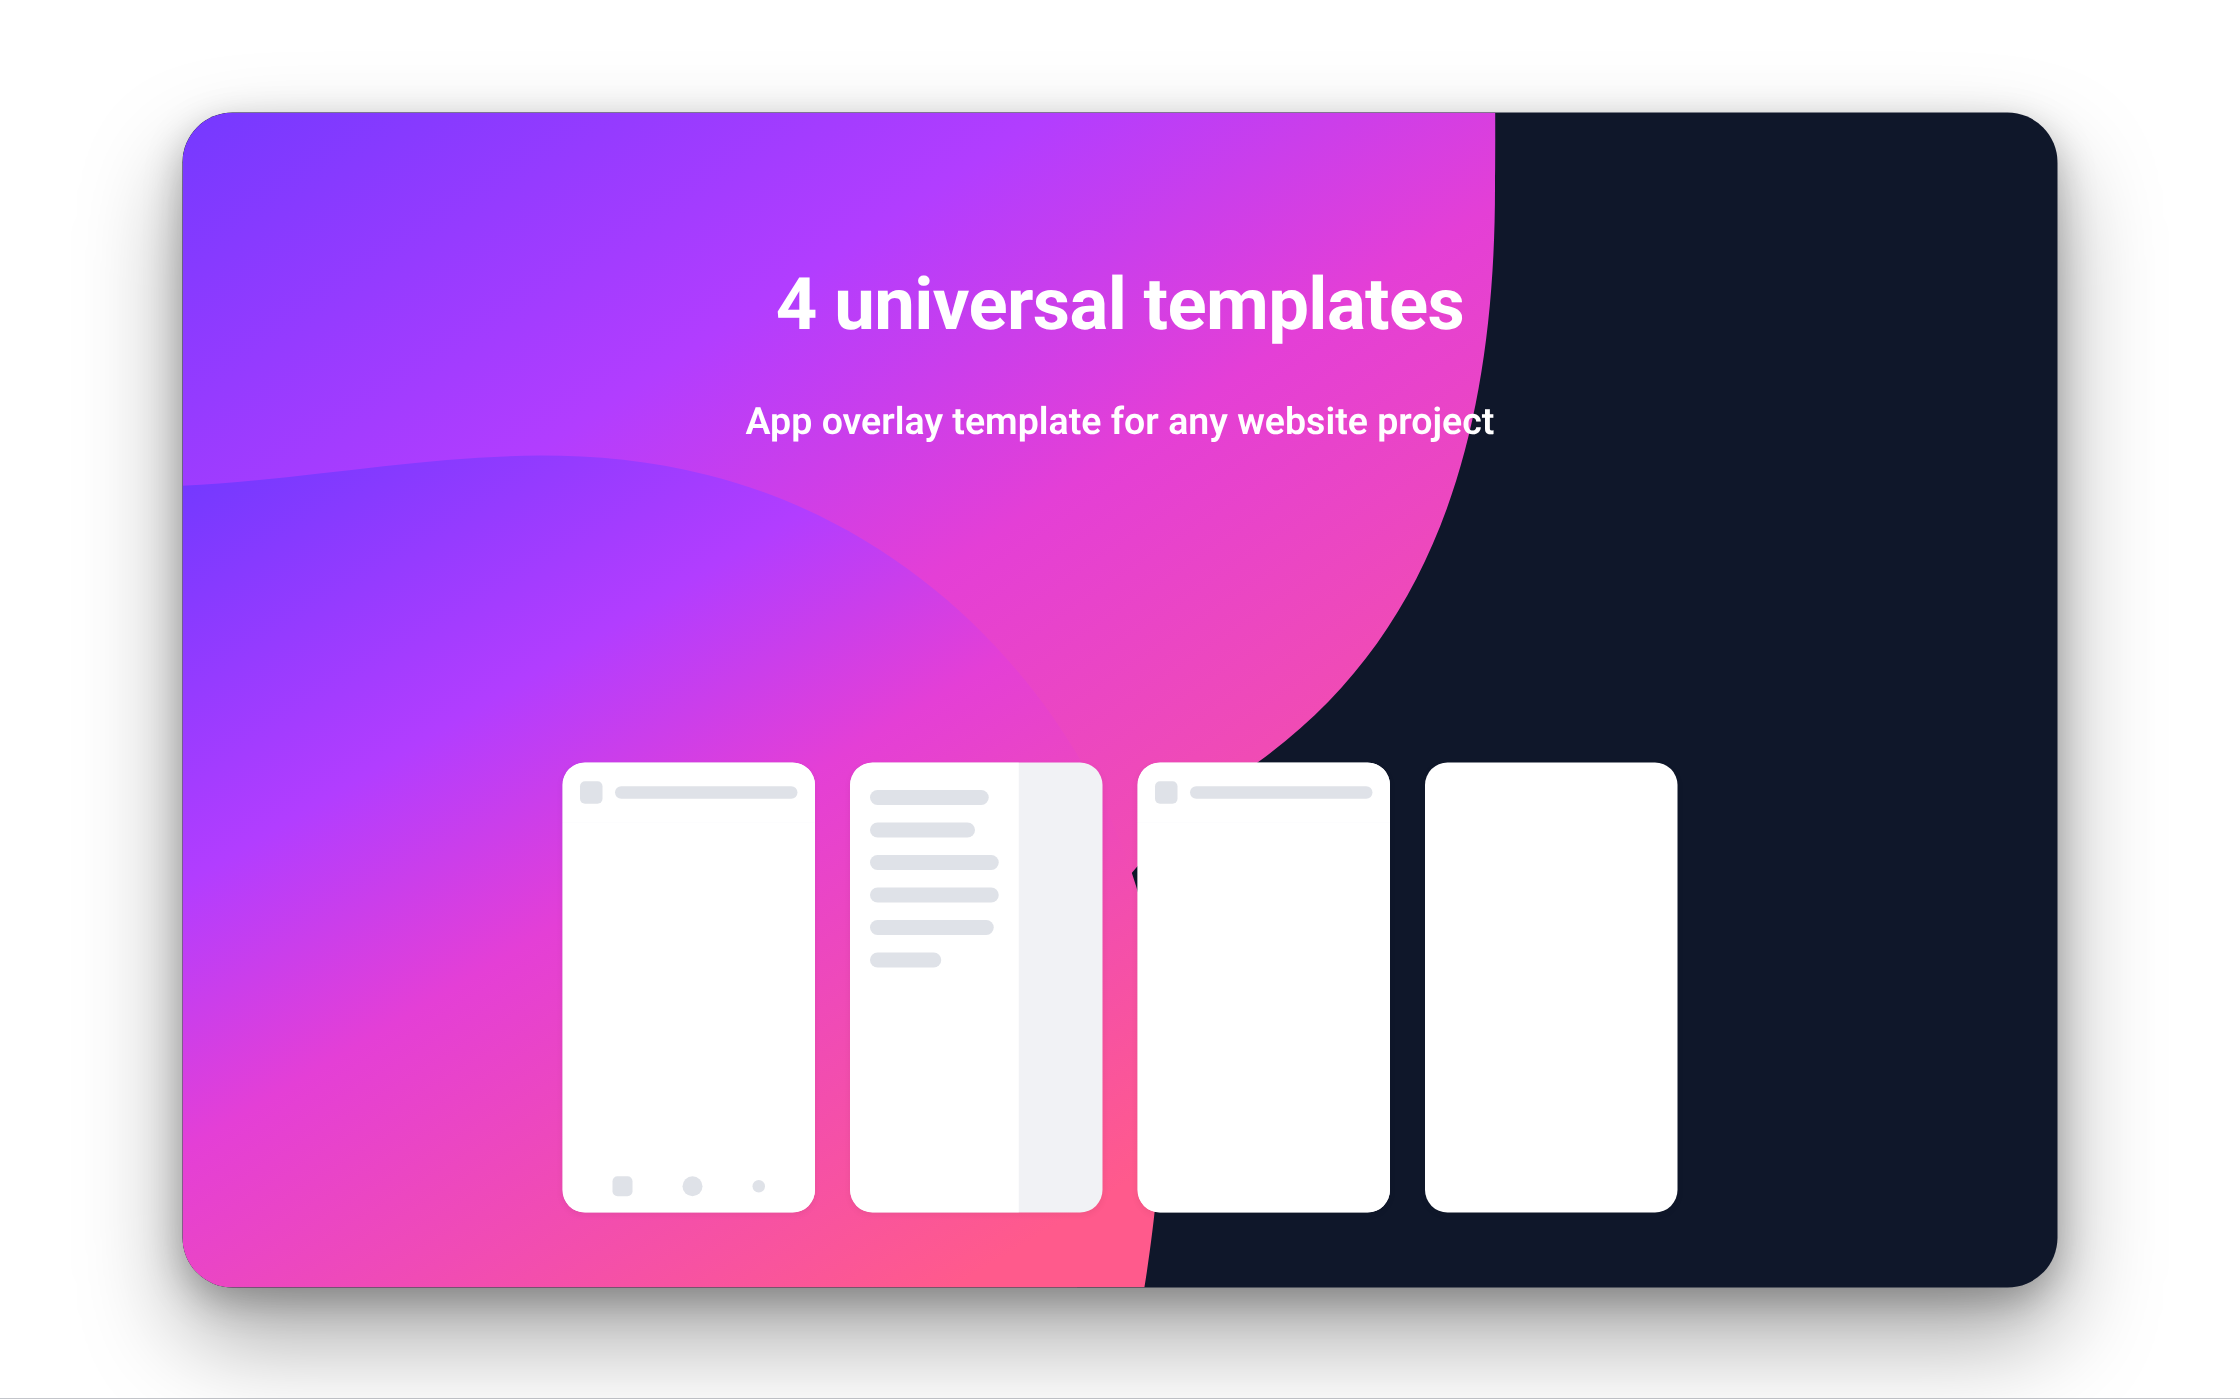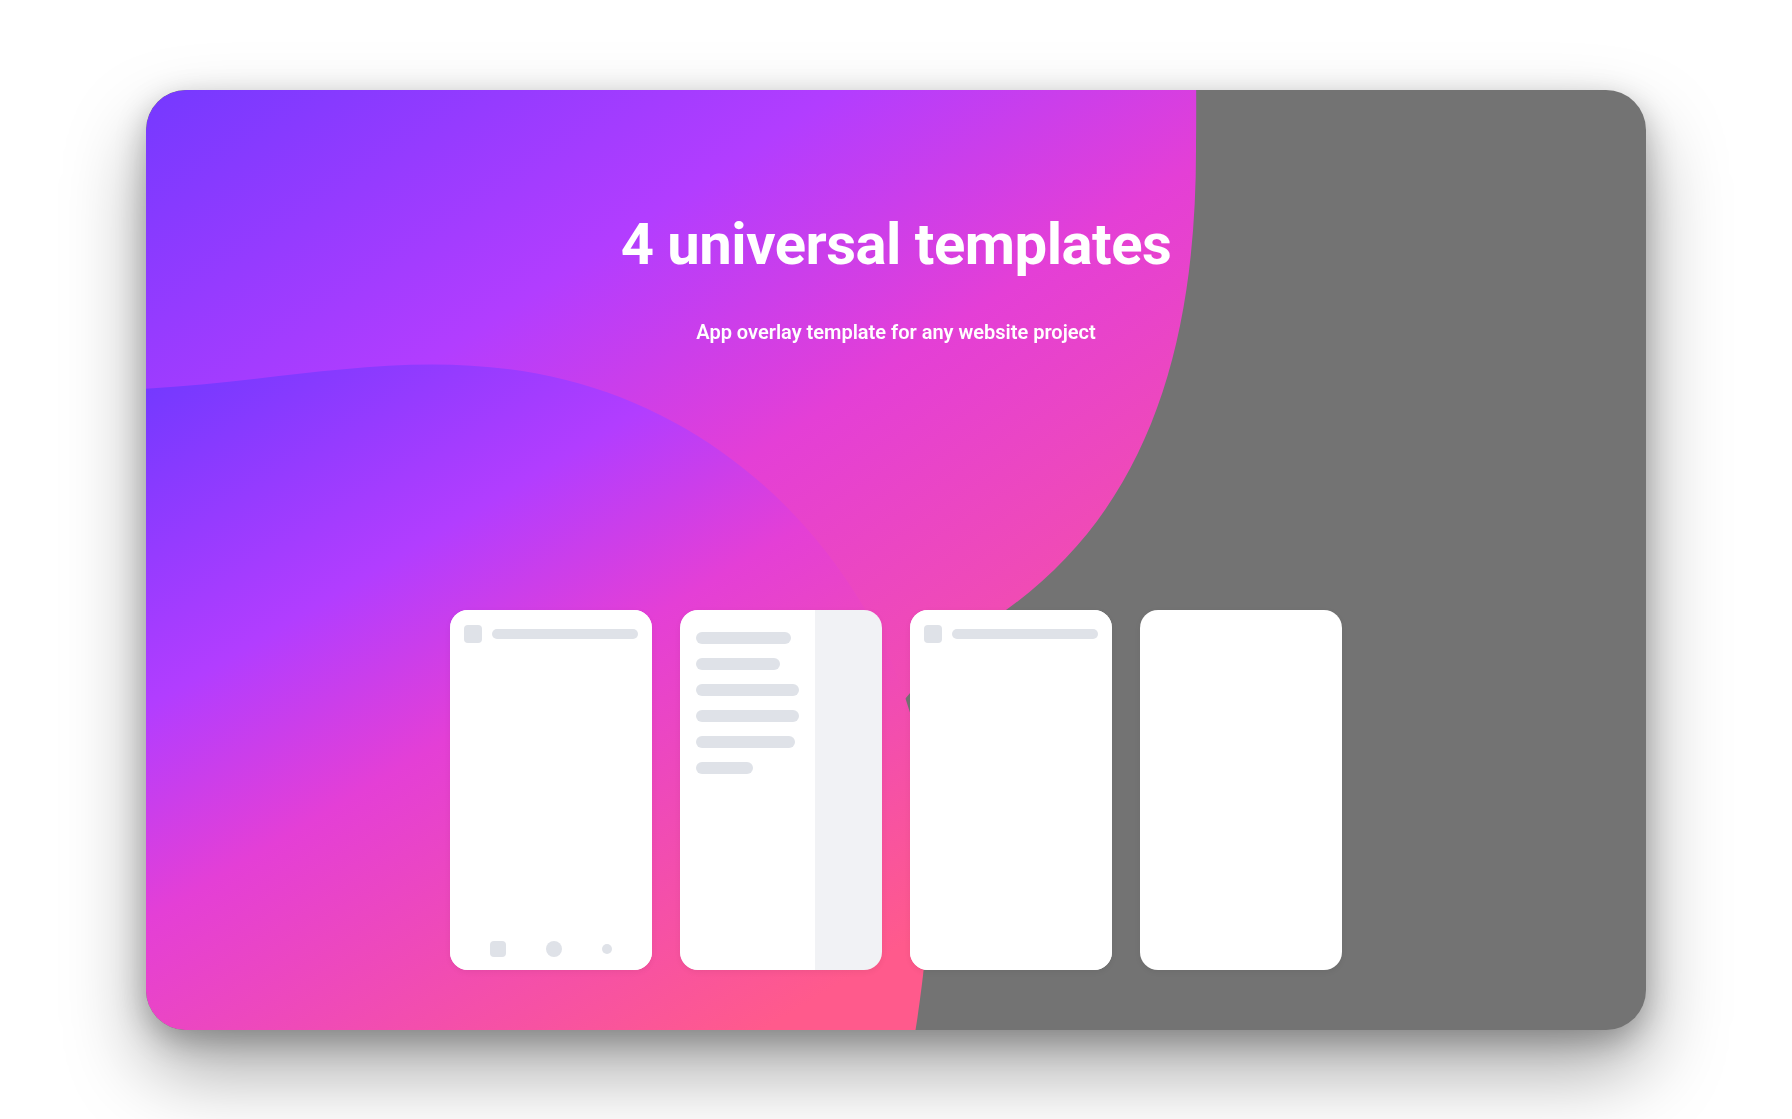--- a/index.html
+++ b/index.html
@@ -9,21 +9,21 @@
     font-family: -apple-system, BlinkMacSystemFont, "Segoe UI", Roboto, Helvetica, Arial, sans-serif;
     display: flex;
     align-items: center;
     justify-content: center;
     background: #fff;
   }
   .frame {
     width: 1500px;
     height: 940px;
     border-radius: 40px;
-    background: #737373;
+    background: #0f172a;
     position: relative;
     overflow: hidden;
     box-shadow: 0 40px 80px rgba(0,0,0,0.35), 0 10px 30px rgba(0,0,0,0.25);
   }
   .blob {
     position: absolute;
     inset: 0;
     overflow: hidden;
     border-radius: 40px;
   }
@@ -35,21 +35,21 @@
     padding-top: 120px;
     color: #fff;
   }
   .title {
     font-size: 58px;
     font-weight: 700;
     letter-spacing: -0.5px;
   }
   .subtitle {
     margin-top: 42px;
-    font-size: 20px;
+    font-size: 30px;
     font-weight: 600;
   }
   .cards {
     position: absolute;
     bottom: 60px;
     left: 0;
     right: 0;
     display: flex;
     justify-content: center;
     gap: 28px;

